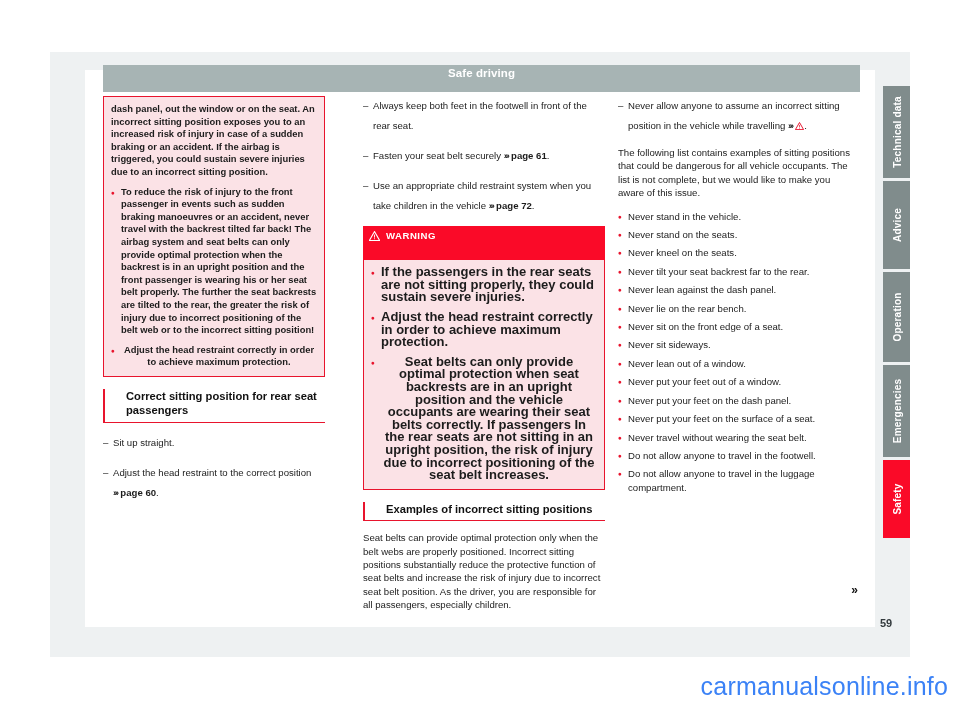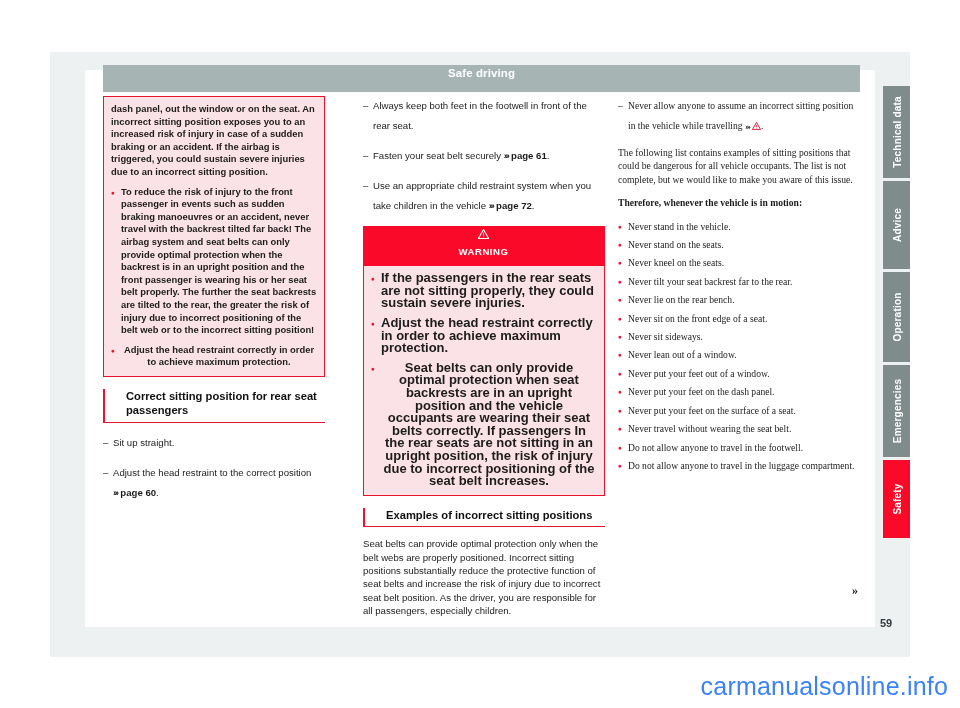--- a/index.html
+++ b/index.html
@@ -54,21 +54,21 @@
   
   .col {
     position: absolute;
     top: 96px;
     font-size: 9.6px;
     line-height: 13.2px;
     color: #1c1c1c;
   }
   .col-1 { left: 103px;  width: 222px; }
   .col-2 { left: 363px;  width: 242px; }
-  .col-3 { left: 618px;  width: 240px; font-family: Liberation Serif, serif; }
+  .col-3 { left: 618px;  width: 240px; }
 
   
   .pinkbox {
     background: #fbe2e6;
     border: 1px solid #e8142d;
     padding: 6px 7px 7px 7px;
     box-sizing: border-box;
     font-weight: bold;
     font-size: 9.4px;
     line-height: 12.6px;
@@ -95,25 +95,24 @@
   }
 
   
   .warn-wrap { margin-bottom: 12px; }
   .warn-head {
     background: #fa0a28;
     color: #ffffff;
     font-weight: bold;
     font-size: 9.6px;
     letter-spacing: 0.5px;
-    padding: 3px 7px 8px 6px;
+    padding: 3px 7px 18px 6px;
     display: flex;
     align-items: center;
     gap: 6px;
-    flex-direction: column;
   }
   .warn-head .tri {
     display: inline-block;
     width: 11px;
     height: 10px;
     position: relative;
     flex: 0 0 auto;
   }
   .warn-body {
     background: #fbe2e6;
@@ -338,26 +337,26 @@
     <span>Never allow anyone to assume an incorrect sitting position in the vehicle while travelling</span>
     <span class="ref"><span class="arrows">›››</span> <span class="warn-inline"><svg width="9" height="8" viewBox="0 0 11 10">
             <path d="M5.5 0.6 L10.6 9.5 L0.4 9.5 Z" fill="none" stroke="#e8142d" stroke-width="1.2"></path>
             <rect x="5.05" y="3.6" width="0.9" height="3" fill="#e8142d"></rect>
             <rect x="5.05" y="7.3" width="0.9" height="0.9" fill="#e8142d"></rect>
           </svg></span></span><span>.</span>
   </div>
 
   <p class="body-p">The following list contains examples of sitting positions that could be dangerous for all vehicle occupants. The list is not complete, but we would like to make you aware of this issue.</p>
 
-  <p class="body-p bold">Therefore, whenever the vehicle is in motion:</p>
 
   <div class="rbul">Never stand in the vehicle.</div>
   <div class="rbul">Never stand on the seats.</div>
   <div class="rbul">Never kneel on the seats.</div>
   <div class="rbul">Never tilt your seat backrest far to the rear.</div>
+  <div class="rbul">Never lean against the dash panel.</div>
   <div class="rbul">Never lie on the rear bench.</div>
   <div class="rbul">Never sit on the front edge of a seat.</div>
   <div class="rbul">Never sit sideways.</div>
   <div class="rbul">Never lean out of a window.</div>
   <div class="rbul">Never put your feet out of a window.</div>
   <div class="rbul">Never put your feet on the dash panel.</div>
   <div class="rbul">Never put your feet on the surface of a seat.</div>
   <div class="rbul">Never travel without wearing the seat belt.</div>
   <div class="rbul">Do not allow anyone to travel in the footwell.</div>
   <div class="rbul">Do not allow anyone to travel in the luggage compartment.</div>

